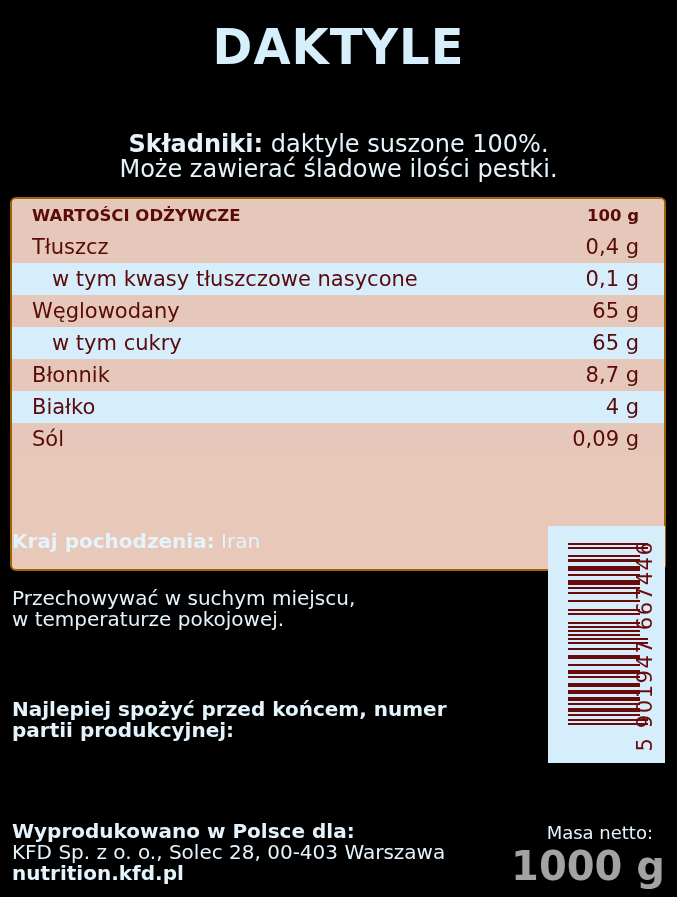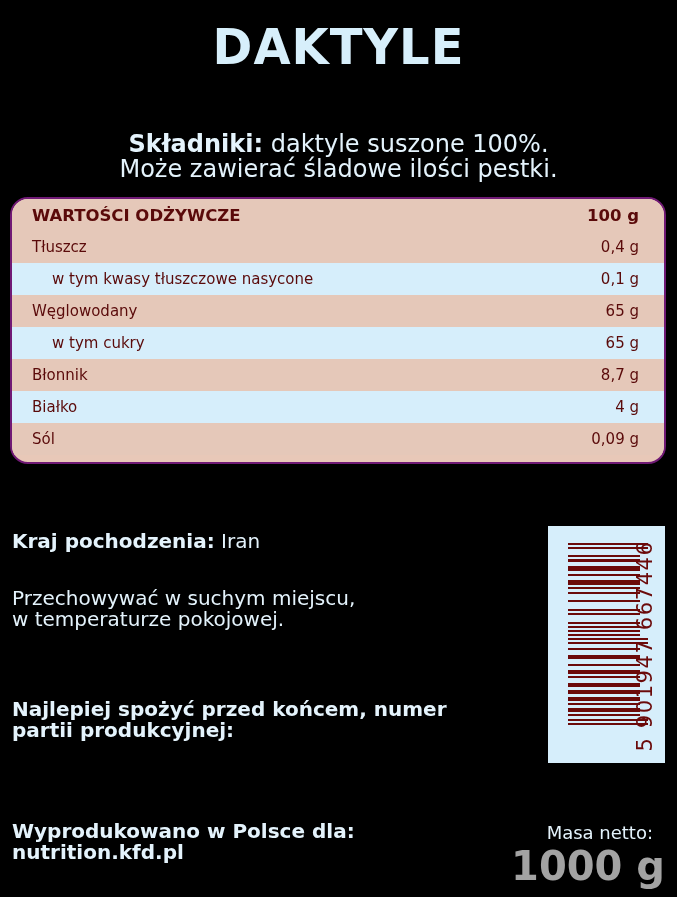--- a/index.html
+++ b/index.html
@@ -12,27 +12,27 @@
     letter-spacing: 1px; color: #d7effb; transform: scaleX(0.96);
   }
 
   .ingredients {
     position: absolute; left: 0; top: 132px; width: 677px; text-align: center;
     font-size: 24px; line-height: 25px; color: #e4f3fc;
   }
   .ingredients b { font-weight: bold; }
 
   .nutrition {
-    position: absolute; left: 10px; top: 197px; width: 656px; height: 267px;
-    border: 2px solid #701a75; border-radius: 18px; overflow: hidden;
+    position: absolute; left: 10px; top: 197px; width: 656px; height: 374px;
+    border: 2px solid #a16207; border-radius: 6px; overflow: hidden;
     background: #e8c8b8;
   }
   .nrow {
     height: 32px; display: flex; justify-content: space-between; align-items: center;
-    padding: 0 25px 0 20px; color: #5a0a0a; font-size: 15px;
+    padding: 0 25px 0 20px; color: #5a0a0a; font-size: 21px;
   }
   .nrow.odd { background: #e5c8b9; }
   .nrow.even { background: #d6eefb; }
   .nrow.bold { font-weight: bold; font-size: 16.5px; }
   .nrow.indent .nlabel { padding-left: 20px; }
   .nrow.first { height: 32px; }
 
   .info { position: absolute; left: 12px; font-size: 20px; line-height: 21px; color: #e4f3fc; }
   .info b { font-weight: bold; }
 
@@ -104,20 +104,21 @@
   <div>w temperaturze pokojowej.</div>
 </div>
 
 <div class="info" style="top:699px;">
   <div><b>Najlepiej spożyć przed końcem, numer</b></div>
   <div><b>partii produkcyjnej:</b></div>
 </div>
 
 <div class="info" style="top:821px;">
   <div><b>Wyprodukowano w Polsce dla:</b></div>
+  <div>KFD Sp. z o. o., Solec 28, 00-403 Warszawa</div>
   <div><b>nutrition.kfd.pl</b></div>
 </div>
 
 <div class="barcode-box">
   <svg class="barcode-svg" width="117" height="237" viewBox="0 0 117 237">
     <g fill="#6b0a0a">
       <rect x="20" y="17" width="80" height="2"></rect>
       <rect x="20" y="21" width="80" height="2"></rect>
       <rect x="20" y="29" width="72" height="2"></rect>
       <rect x="20" y="33" width="72" height="3"></rect>

